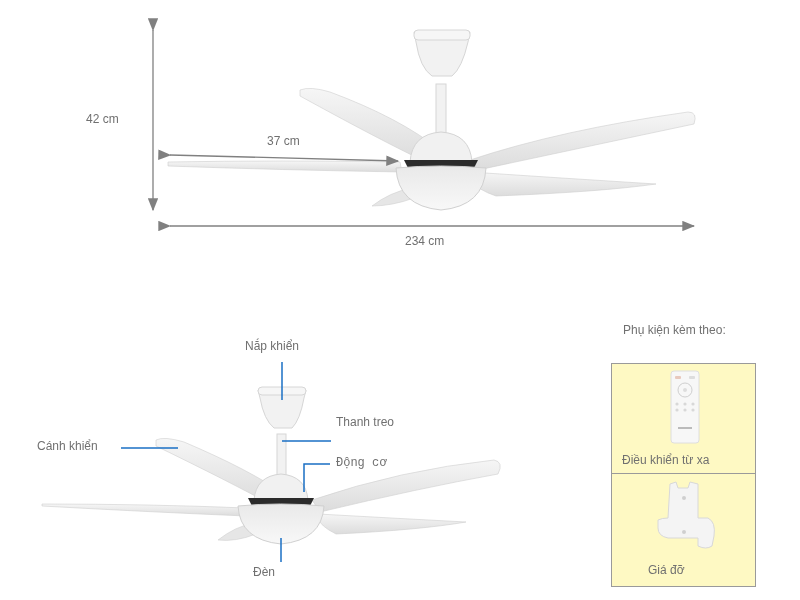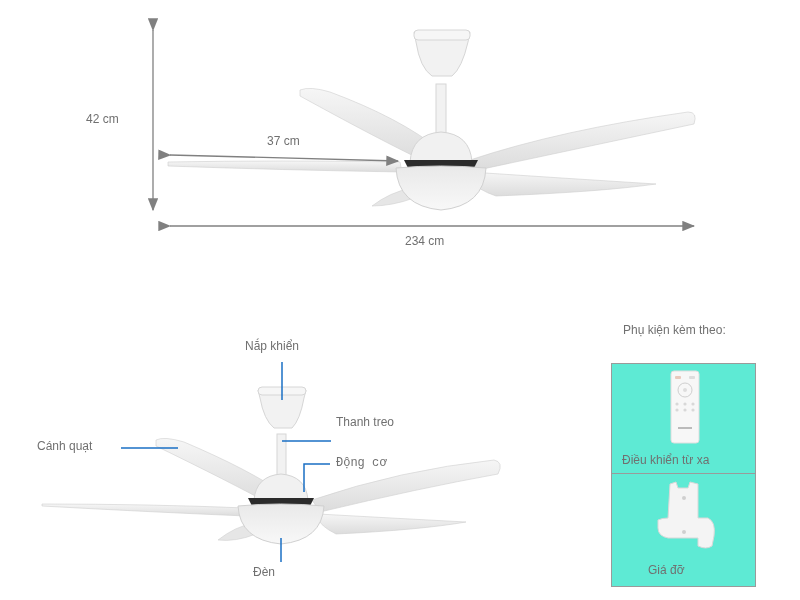--- a/index.html
+++ b/index.html
@@ -1,19 +1,19 @@
 <!DOCTYPE html>
 <html><head>
 <meta charset="utf-8">
 <style>
   html,body{margin:0;padding:0;background:#fff;}
   body{width:800px;height:600px;position:relative;overflow:hidden;font-family:"Liberation Sans",sans-serif;}
   .lbl{position:absolute;color:#707070;font-size:12px;white-space:nowrap;line-height:1;}
   svg{position:absolute;left:0;top:0;}
-  .box{position:absolute;border:1px solid #9a9a9a;background:#5eead4;}
+  .box{position:absolute;border:1px solid #9a9a9a;background:#fef9c3;}
 </style>
 </head>
 <body>
 
 <svg width="800" height="600">
   <defs>
     <linearGradient id="bladeG" x1="0" y1="0" x2="0" y2="1">
       <stop offset="0" stop-color="#f6f6f6"></stop>
       <stop offset="1" stop-color="#dcdcdc"></stop>
     </linearGradient>
@@ -77,21 +77,21 @@
   </g>
 </svg>
 
 <div class="lbl" style="left:86px;top:113px;">42 cm</div>
 <div class="lbl" style="left:267px;top:135px;">37 cm</div>
 <div class="lbl" style="left:405px;top:235px;">234 cm</div>
 
 <div class="lbl" style="left:245px;top:340px;">Nắp khiển</div>
 <div class="lbl" style="left:336px;top:416px;">Thanh treo</div>
 <div class="lbl" style="left:336px;top:457px;font-family:Liberation Mono, monospace;">Động cơ</div>
-<div class="lbl" style="left:37px;top:440px;">Cánh quạt</div>
+<div class="lbl" style="left:37px;top:440px;">Cánh khiển</div>
 <div class="lbl" style="left:253px;top:566px;">Đèn</div>
 
 <div class="lbl" style="left:608px;top:324px;margin-left:15px;">Phụ kiện kèm theo:</div>
 
 <div class="box" style="left:611px;top:363px;width:143px;height:110px;">
   <svg width="143" height="110" style="position:absolute;left:0;top:0;">
     <rect x="59" y="7" width="28" height="72" rx="3" fill="#f7f7f7" stroke="#dedede"></rect>
     <rect x="63" y="12" width="6" height="3" rx="1" fill="#e8c9bd"></rect>
     <rect x="77" y="12" width="6" height="3" rx="1" fill="#ddd"></rect>
     <circle cx="73" cy="26" r="7" fill="none" stroke="#cfcfcf"></circle>

